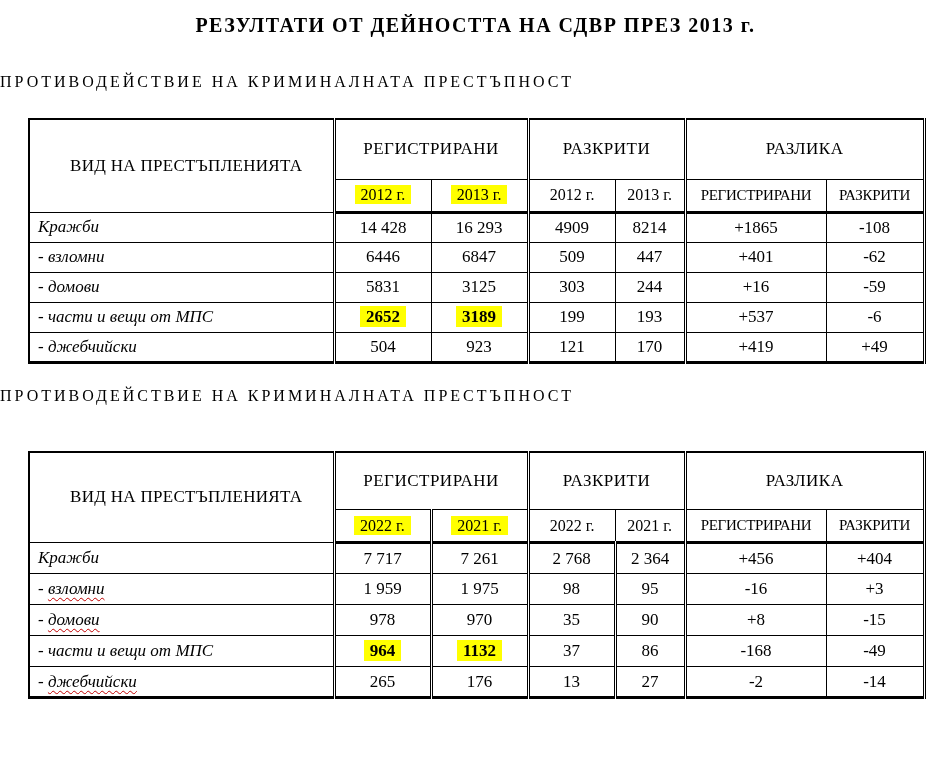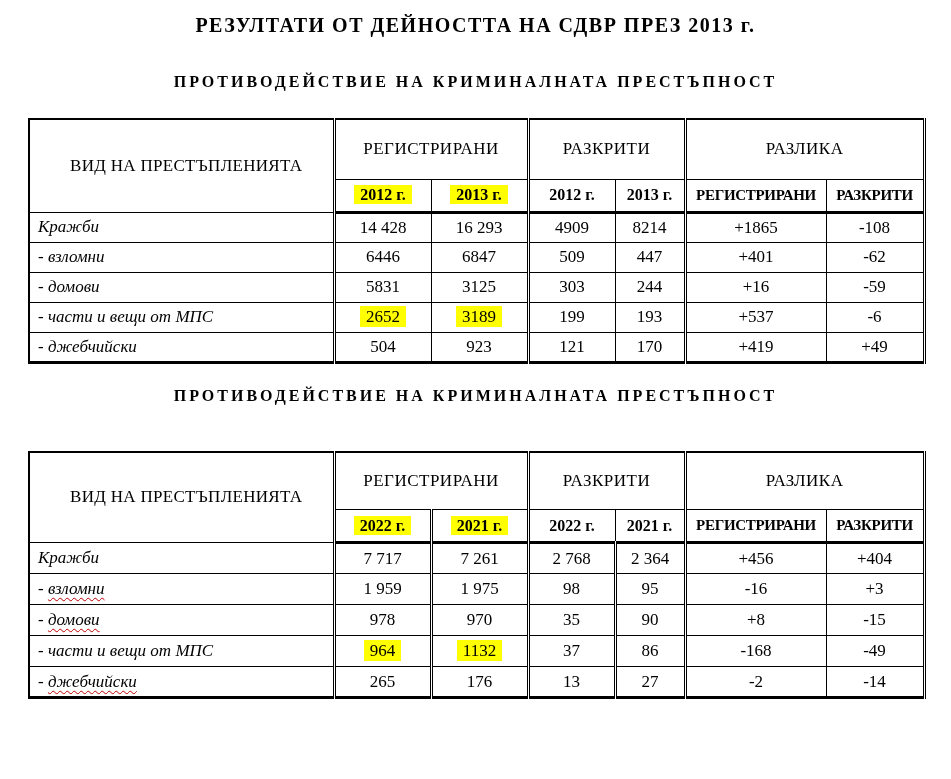--- a/index.html
+++ b/index.html
@@ -14,22 +14,21 @@
     overflow: hidden;
   }
   .title {
     text-align: center;
     font-weight: bold;
     font-size: 20px;
     letter-spacing: 1.5px;
     line-height: 24px;
   }
   .subtitle {
-    text-align: center;
-    font-weight: bold;
+    font-weight: normal;
     font-size: 16px;
     letter-spacing: 3px;
     line-height: 19px;
   }
   .t1-title    { padding-top: 13px; }
   .t1-subtitle { margin-top: 35px; }
   .crime-table {
     margin-left: 28px;
     width: 895px;
     border-collapse: collapse;
@@ -61,39 +60,39 @@
   .vid-header {
     text-align: left;
     padding-left: 10px !important;
     font-weight: bold;
     font-size: 18px;
     letter-spacing: 0.3px;
   }
   .subhead th {
     height: 33px;
     border-bottom: 3px solid #000;
-    font-weight: bold;
+    font-weight: normal;
     font-size: 16px;
   }
   .subhead .cond {
     font-size: 15px;
     letter-spacing: -0.3px;
     padding: 0 1px;
   }
   .crime-table tbody td { height: 30px; }
   .table-2 tbody td { height: 31px; }
   .label-cell {
     text-align: left !important;
     padding-left: 8px !important;
     font-size: 16px;
     font-style: italic;
   }
   .dbl { border-left: 3px double #000 !important; }
   .hl  { background: #ffff00; padding: 1px 6px; }
-  .hlb { background: #ffff00; padding: 1px 6px; font-weight: normal; }
+  .hlb { background: #ffff00; padding: 1px 6px; font-weight: bold; }
   .sp {
     text-decoration: underline;
     text-decoration-style: wavy;
     text-decoration-color: #c00000;
     text-decoration-thickness: 1px;
     text-underline-offset: 3px;
   }
 </style>
 </head>
 <body>

